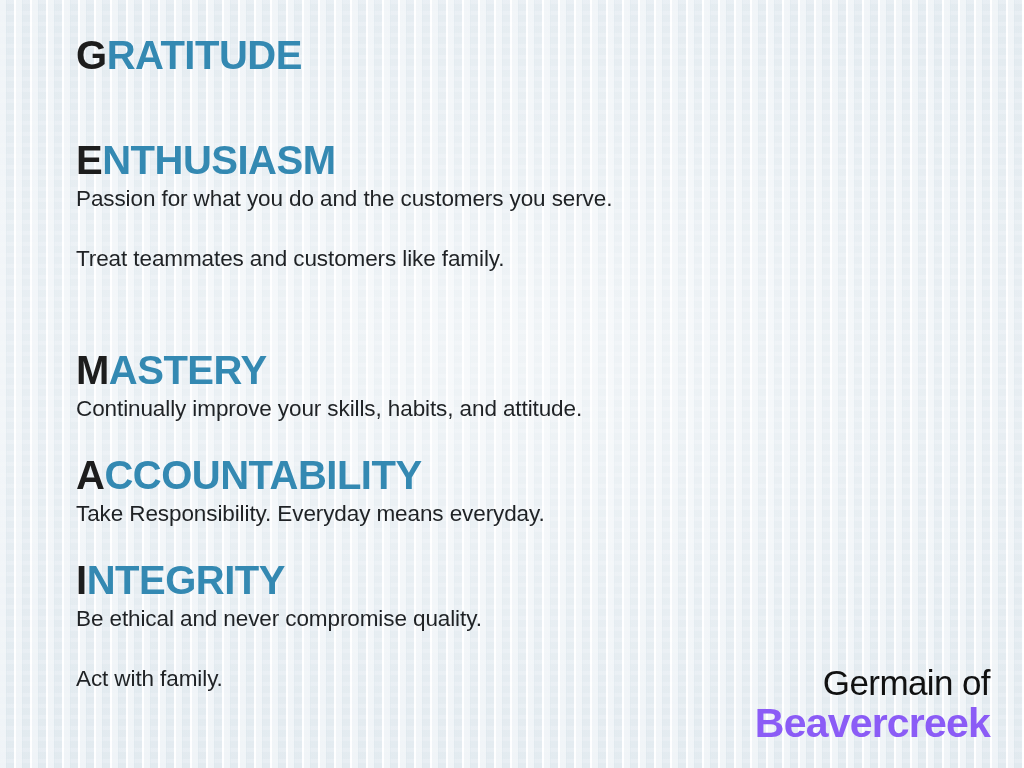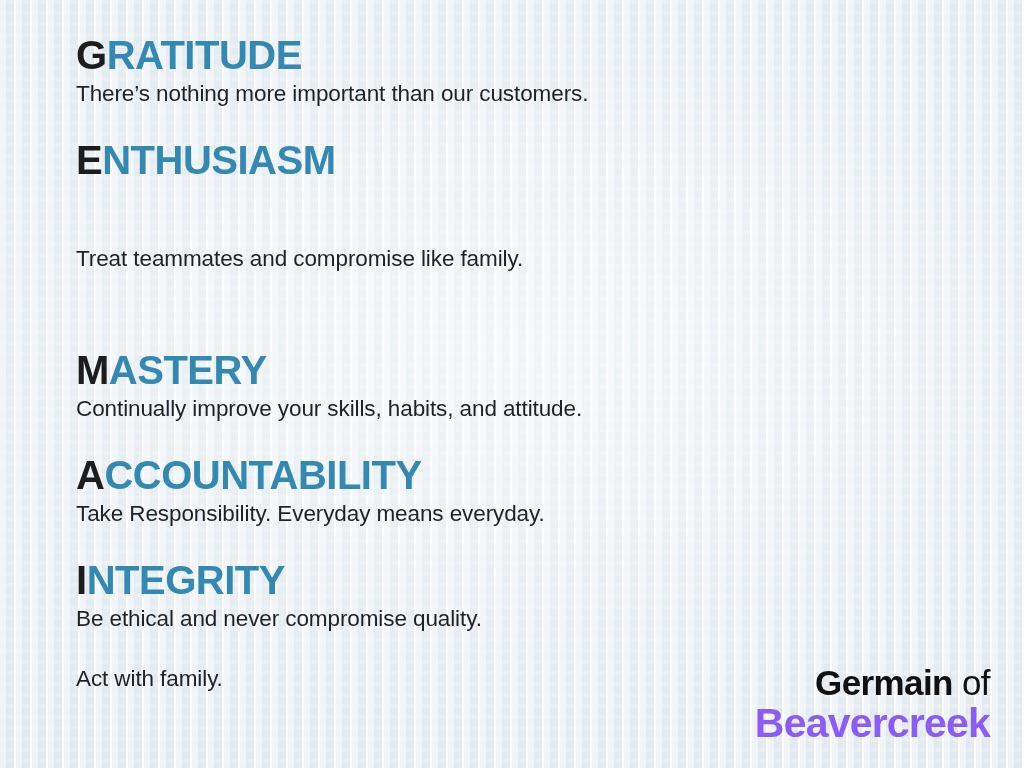--- a/index.html
+++ b/index.html
@@ -96,21 +96,21 @@
     text-align:right;
     line-height:1.0;
     z-index:4;
   }
   #logo-line1 {
     font-size:35px;
     letter-spacing:-0.6px;
     color:#111111;
     white-space:nowrap;
   }
-  #logo-line1 .brand { font-weight:bold; }
+  #logo-line1 .brand { font-weight:normal; }
   #logo-line1 .conj  { font-weight:normal; }
   #logo-line2 {
     font-size:41px;
     font-weight:bold;
     letter-spacing:-0.8px;
     color:#8b5cf6;
     white-space:nowrap;
     margin-top:3px;
   }
 </style>
@@ -118,29 +118,29 @@
 <body>
 
 <div id="bg-texture"></div>
 <div id="bg-texture-offset"></div>
 <div id="bg-wash"></div>
 
 <div id="content">
 
   <div class="value-block">
     <div class="value-heading"><span class="initial">G</span><span class="rest">RATITUDE</span></div>
-    <div class="value-desc">There’s nothing more important than our customers.</div>
   </div>
 
   <div class="value-block">
     <div class="value-heading"><span class="initial">E</span><span class="rest">NTHUSIASM</span></div>
+    <div class="value-desc">Passion for what you do and the customers you serve.</div>
   </div>
 
   <div class="value-block">
-    <div class="value-desc">Treat teammates and compromise like family.</div>
+    <div class="value-desc">Treat teammates and customers like family.</div>
   </div>
 
   <div class="value-block">
     <div class="value-heading"><span class="initial">M</span><span class="rest">ASTERY</span></div>
     <div class="value-desc">Continually improve your skills, habits, and attitude.</div>
   </div>
 
   <div class="value-block">
     <div class="value-heading"><span class="initial">A</span><span class="rest">CCOUNTABILITY</span></div>
     <div class="value-desc">Take Responsibility. Everyday means everyday.</div>

